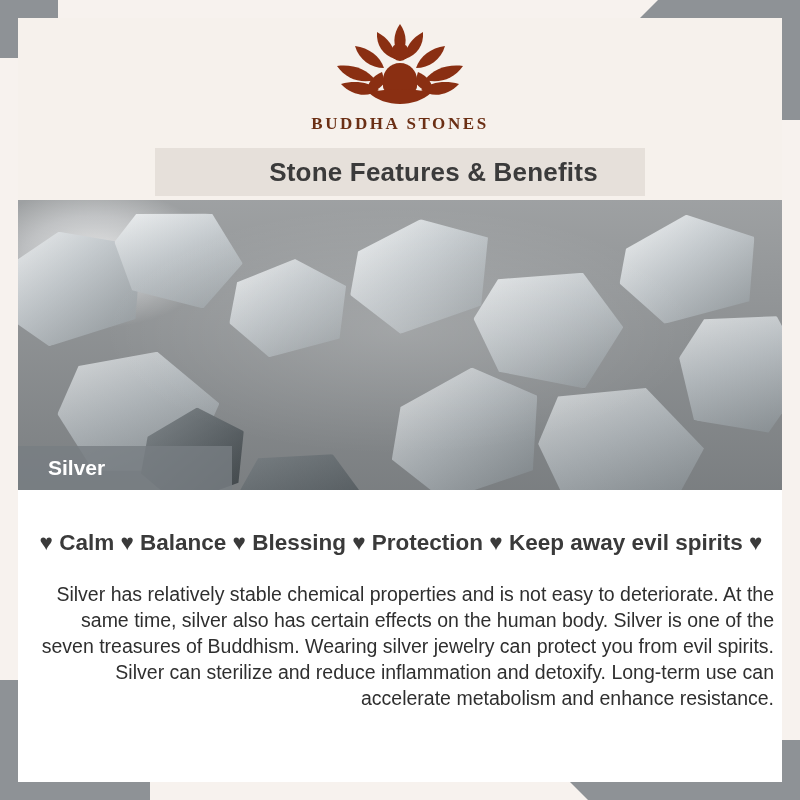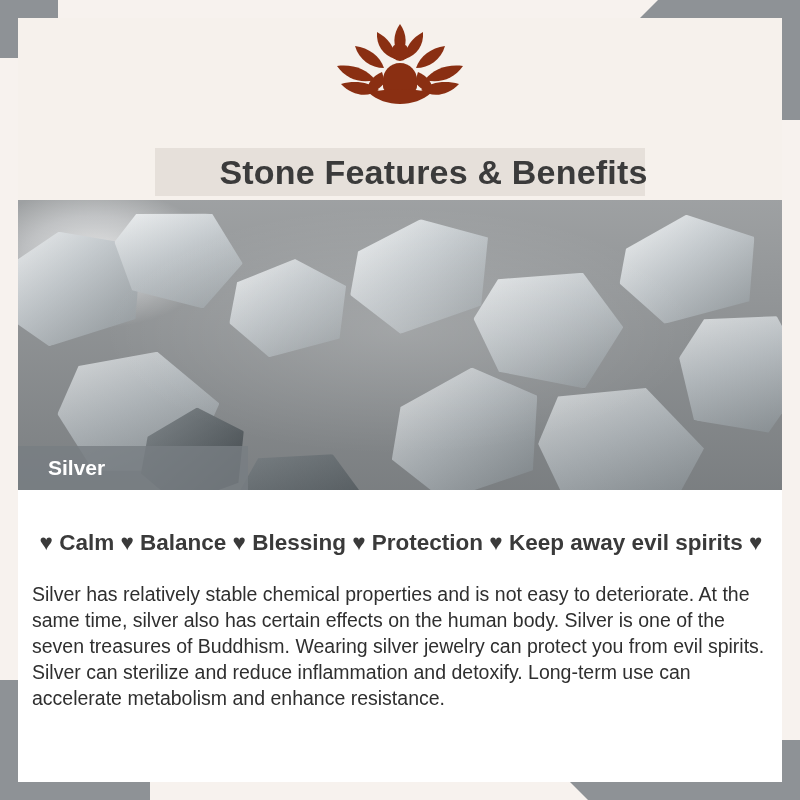--- a/index.html
+++ b/index.html
@@ -103,21 +103,21 @@
     height: 48px;
     background: #e6e0da;
     z-index: 3;
   }
   .title-band .title-text {
     position: absolute;
     top: 0; left: 0;
     width: 557px;
     line-height: 48px;
     text-align: center;
-    font-size: 34px;
+    font-size: 26px;
     font-weight: bold;
     color: #3b3b3b;
     letter-spacing: 0.2px;
     white-space: nowrap;
   }
 
   
   .hero {
     position: absolute;
     top: 200px;
@@ -169,21 +169,20 @@
 
   
   .caption-band {
     position: absolute;
     bottom: 0;
     left: 0;
     width: 214px;
     height: 44px;
     background: rgba(120,126,130,0.82);
     z-index: 3;
-    padding-left: 16px;
   }
   .caption-band .caption-text {
     position: absolute;
     left: 30px;
     top: 0;
     line-height: 44px;
     color: #ffffff;
     font-size: 21px;
     font-weight: bold;
   }
@@ -212,21 +211,21 @@
   }
 
   .description {
     position: absolute;
     top: 92px;
     left: 14px;
     width: 742px;
     font-size: 19.5px;
     line-height: 1.33;
     color: #2f2f2f;
-    text-align: left;
+    text-align: right;
   }
 </style>
 </head>
 <body>
 
 <div class="page">
 
   <div class="inner"></div>
 
   <div class="corner corner-tl"></div>
@@ -255,20 +254,21 @@
         <circle cx="75" cy="32" r="9"></circle>
 
         <path d="M75 43 C85 43 92 51 92 60 L92 66 C92 70 89 72 85 72 L65 72 C61 72 58 70 58 66 L58 60 C58 51 65 43 75 43 Z"></path>
 
         <path d="M57 52 C47 56 42 64 42 72 C50 72 56 68 60 62 Z"></path>
         <path d="M93 52 C103 56 108 64 108 72 C100 72 94 68 90 62 Z"></path>
 
         <path d="M44 73 C52 80 63 84 75 84 C87 84 98 80 106 73 C96 70 86 69 75 69 C64 69 54 70 44 73 Z"></path>
       </g>
     </svg>
+    <div class="brand-name">BUDDHA STONES</div>
   </div>
 
   <div class="title-band">
     <div class="title-text">Stone Features &amp; Benefits</div>
   </div>
 
   <div class="hero">
     <div class="hero-img">
       <div class="rock-base"></div>
 

